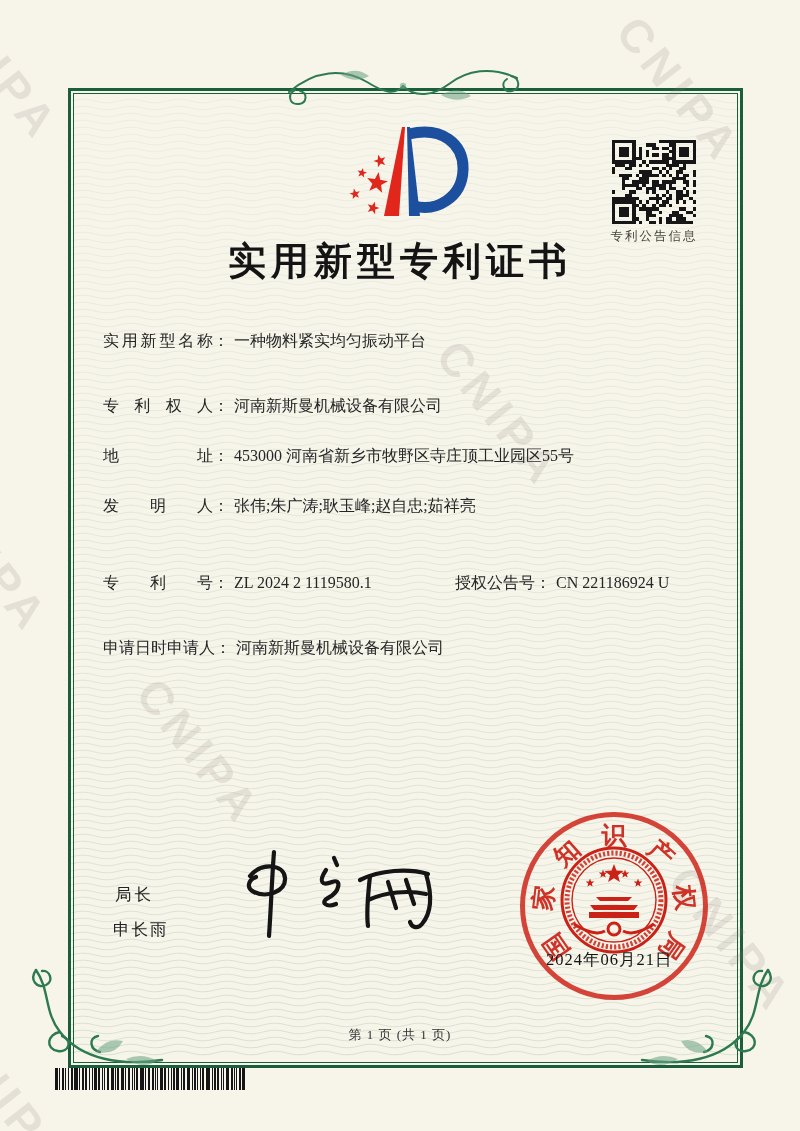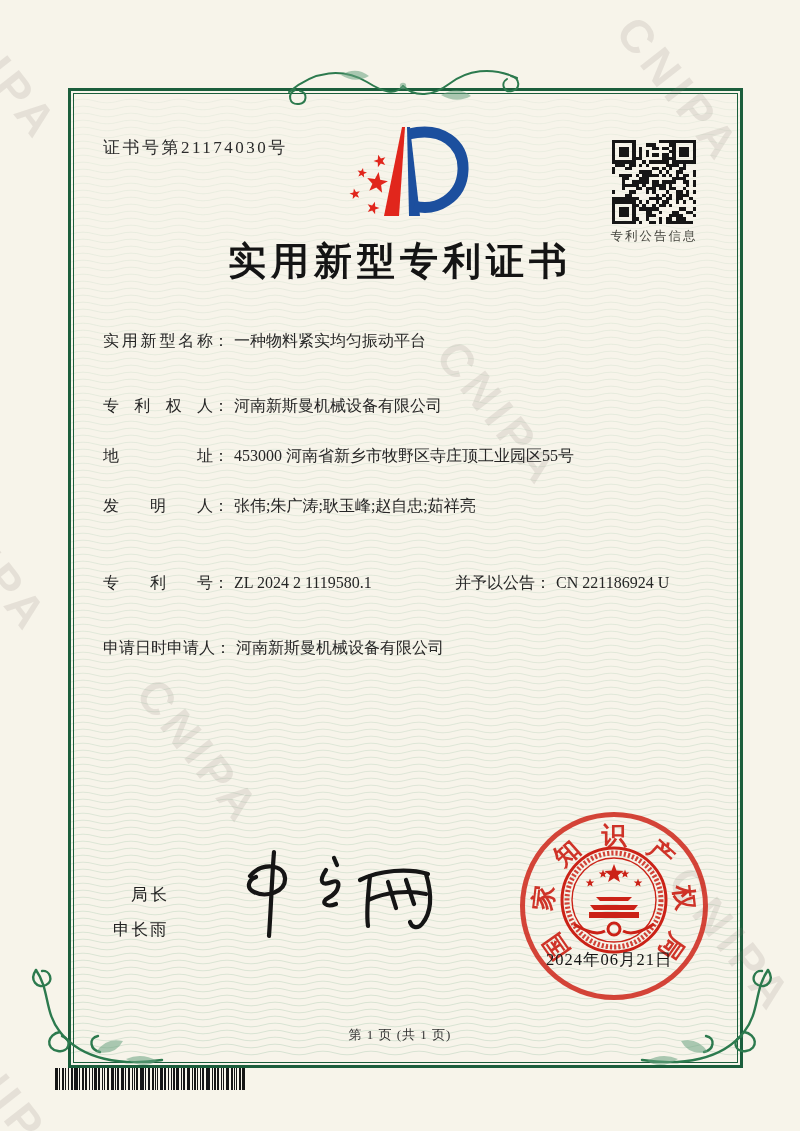--- a/index.html
+++ b/index.html
@@ -41,21 +41,21 @@
   .val{margin-left:5px;}
   .rcol{position:absolute;left:352px;top:0;white-space:nowrap;}
   .r0{top:331px}.r1{top:396px}.r2{top:446px}.r3{top:496px}
   .r4{top:573px}.r5{top:591px}.r6{top:638px}.r7{top:684px}
 
   .notice{position:absolute;left:76px;top:762px;width:652px;font-size:15.5px;
         line-height:31px;color:#1d1d1d;letter-spacing:.5px;}
   .notice .l1{margin-left:50px;}
 
   .sig-role{position:absolute;left:115px;top:884px;font-size:16.5px;letter-spacing:3px;color:#222;
-        font-family:"Liberation Sans","DejaVu Sans",sans-serif;margin-left:16px;}
+        font-family:"Liberation Sans","DejaVu Sans",sans-serif;}
   .sig-name{position:absolute;left:113px;top:919px;font-size:16.5px;letter-spacing:2px;color:#222;
         font-family:"Liberation Sans","DejaVu Sans",sans-serif;}
   .sig-svg{position:absolute;left:222px;top:846px;width:218px;height:102px;}
 
   .seal{position:absolute;left:520px;top:812px;width:188px;height:188px;z-index:4;}
   .seal-ring{position:absolute;inset:0;border:5px solid rgba(206,36,25,.85);border-radius:50%;}
   .seal-arc span{position:absolute;left:50%;top:50%;font-weight:bold;font-size:25px;
         color:rgba(203,34,23,.92);font-family:"Liberation Serif",serif;}
   .emblem{position:absolute;left:38px;top:32px;width:112px;height:112px;}
   .seal-date{position:absolute;left:546px;top:949px;font-size:16.5px;color:#141414;
@@ -256,21 +256,20 @@
       <path d="M74 88 c -10 -2 -12 -14 -2 -16"></path>
     </g>
     <g fill="#6aa381" opacity=".55">
       <path d="M70 88 q 10 -15 27 -11 q -8 15 -27 11 Z"></path>
       <path d="M100 95 q 16 -7 31 2 q -14 9 -31 -2 Z"></path>
     </g>
   </svg>
 
   <div class="content">
 
-    <div class="cert-no">证书号第21174030号</div>
 
     <svg class="logo" viewBox="0 0 150 108">
       <g>
           <g id="logo-stars">
             <path d="M48.1,30.8L50.9,34.4L55.3,33.3L52.7,37.0L55.2,40.9L50.8,39.6L47.9,43.2L47.8,38.6L43.5,36.9L47.8,35.4Z" fill="#e1261c"></path>
             <path d="M33.0,44.1L33.5,47.6L37.0,48.4L33.8,50.0L34.1,53.5L31.6,51.1L28.3,52.4L29.9,49.2L27.6,46.5L31.1,47.1Z" fill="#e1261c"></path>
             <path d="M48.6,48.1L50.2,55.7L57.9,57.2L51.1,61.1L52.1,68.8L46.3,63.6L39.3,66.8L42.4,59.8L37.2,54.1L44.9,54.9Z" fill="#e1261c"></path>
             <path d="M23.9,64.6L26.0,67.9L29.8,67.3L27.3,70.3L29.1,73.7L25.5,72.3L22.7,75.0L23.0,71.1L19.5,69.4L23.3,68.4Z" fill="#e1261c"></path>
             <path d="M44.9,77.8L45.2,82.4L49.5,83.9L45.2,85.6L45.1,90.2L42.2,86.6L37.8,87.9L40.3,84.0L37.7,80.3L42.1,81.4Z" fill="#e1261c"></path>
           </g>
@@ -615,21 +614,21 @@
       <span class="lbl w110">实用新型名称</span><span>：</span><span class="val">一种物料紧实均匀振动平台</span>
     </div>
     <div class="row r2">
       <span class="lbl w110">地址</span><span>：</span><span class="val">453000 河南省新乡市牧野区寺庄顶工业园区55号</span>
     </div>
     <div class="row r3">
       <span class="lbl w110">发明人</span><span>：</span><span class="val">张伟;朱广涛;耿玉峰;赵自忠;茹祥亮</span>
     </div>
     <div class="row r4">
       <span class="lbl w110">专利号</span><span>：</span><span class="val">ZL 2024 2 1119580.1</span>
-      <span class="rcol"><span class="lbl">并予以公告</span><span>：</span><span class="val">CN 221186924 U</span></span>
+      <span class="rcol"><span class="lbl">授权公告号</span><span>：</span><span class="val">CN 221186924 U</span></span>
     </div>
     <div class="row r6">
       <span class="lbl">申请日时申请人</span><span>：</span><span class="val">河南新斯曼机械设备有限公司</span>
     </div>
 
     <div class="notice">
     </div>
 
     <div class="sig-role">局长</div>
     <div class="sig-name">申长雨</div>

